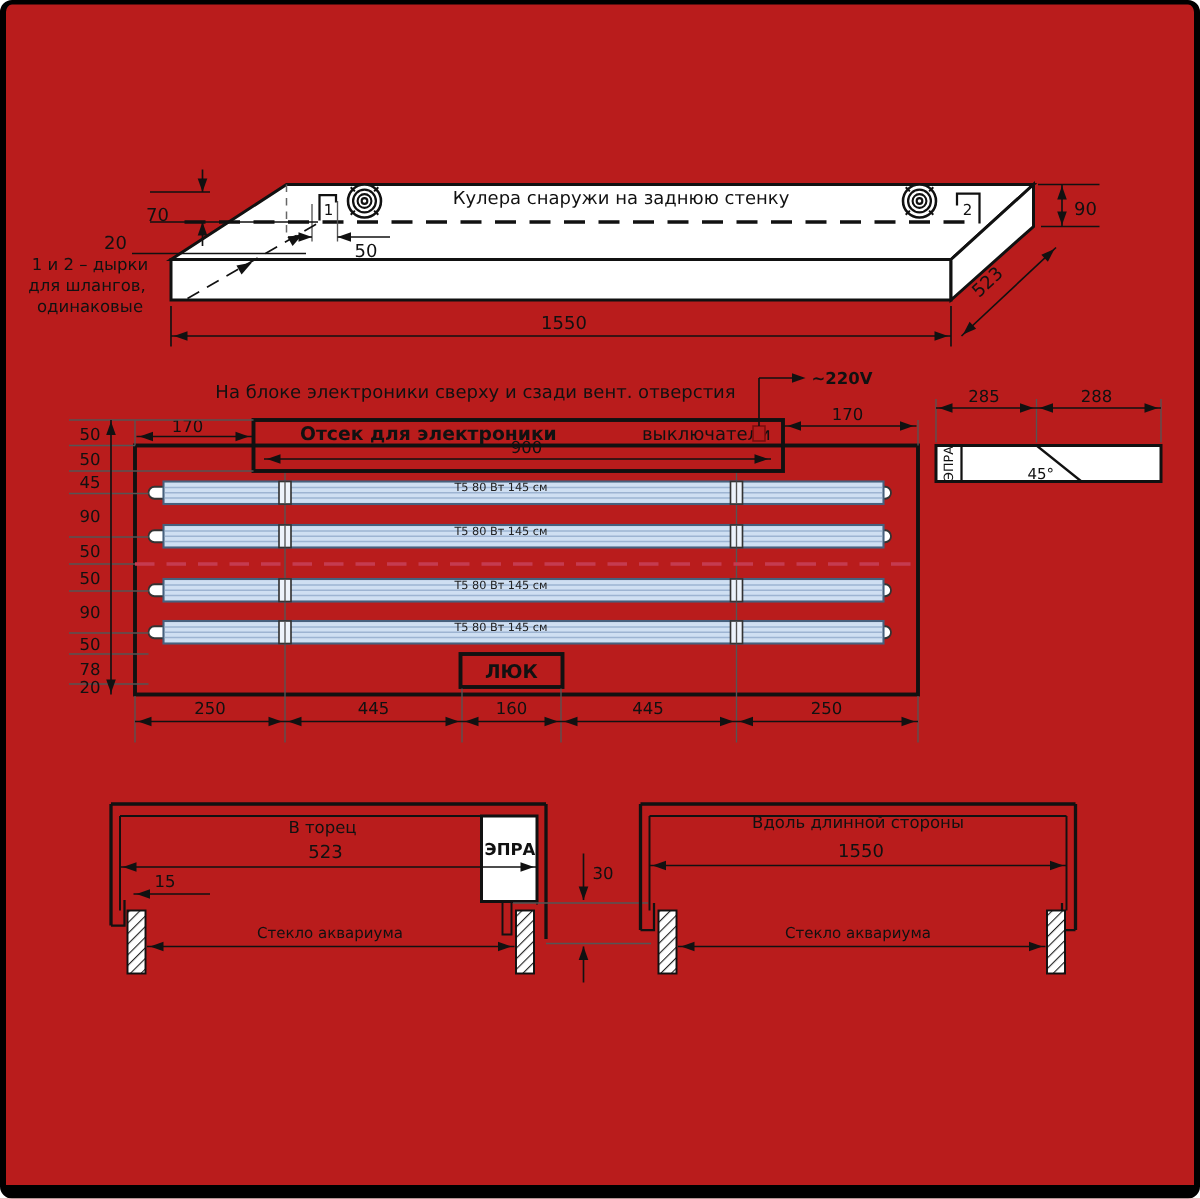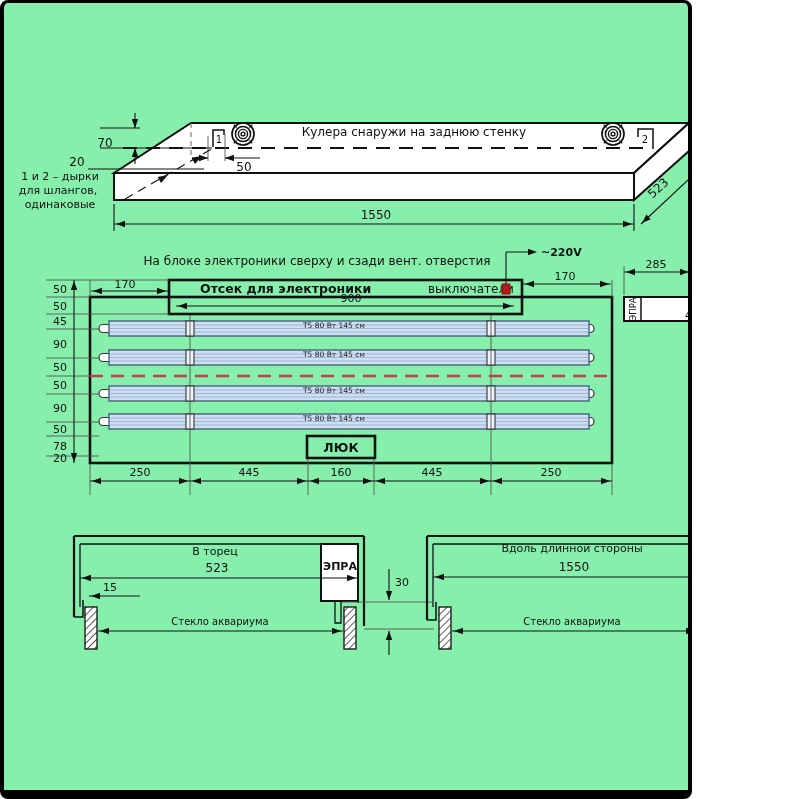--- a/index.html
+++ b/index.html
@@ -1,16 +1,16 @@
 <!DOCTYPE html>
 <html><head>
 <meta charset="utf-8">
 <style>
   html,body{margin:0;padding:0;background:#fff;}
-  .frame{box-sizing:border-box;width:692px;height:799px;border:4px solid #000;border-bottom-width:9px;border-top-width:3px;border-radius:8px;background:#86efac;overflow:hidden;}
+  .frame{box-sizing:border-box;width:800px;height:799px;border:4px solid #000;border-bottom-width:9px;border-top-width:3px;border-radius:8px;background:#b91c1c;overflow:hidden;}
   svg{display:block;}
   svg text{font-family:"DejaVu Sans","Liberation Sans",sans-serif;fill:#111;}
   .t12{font-size:12px;} .t11{font-size:11px;} .t10{font-size:10px;}
   .t75{font-size:7.5px;fill:#222;}
   .b13{font-size:12.5px;font-weight:bold;} .b11{font-size:11px;font-weight:bold;}
   .mid{text-anchor:middle;}
   .s26{stroke:#111;stroke-width:2.6;fill:none;}
   .s22{stroke:#111;stroke-width:2.2;fill:none;}
   .s20{stroke:#111;stroke-width:2;fill:#fff;}
   .s15{stroke:#111;stroke-width:1.5;fill:none;}

